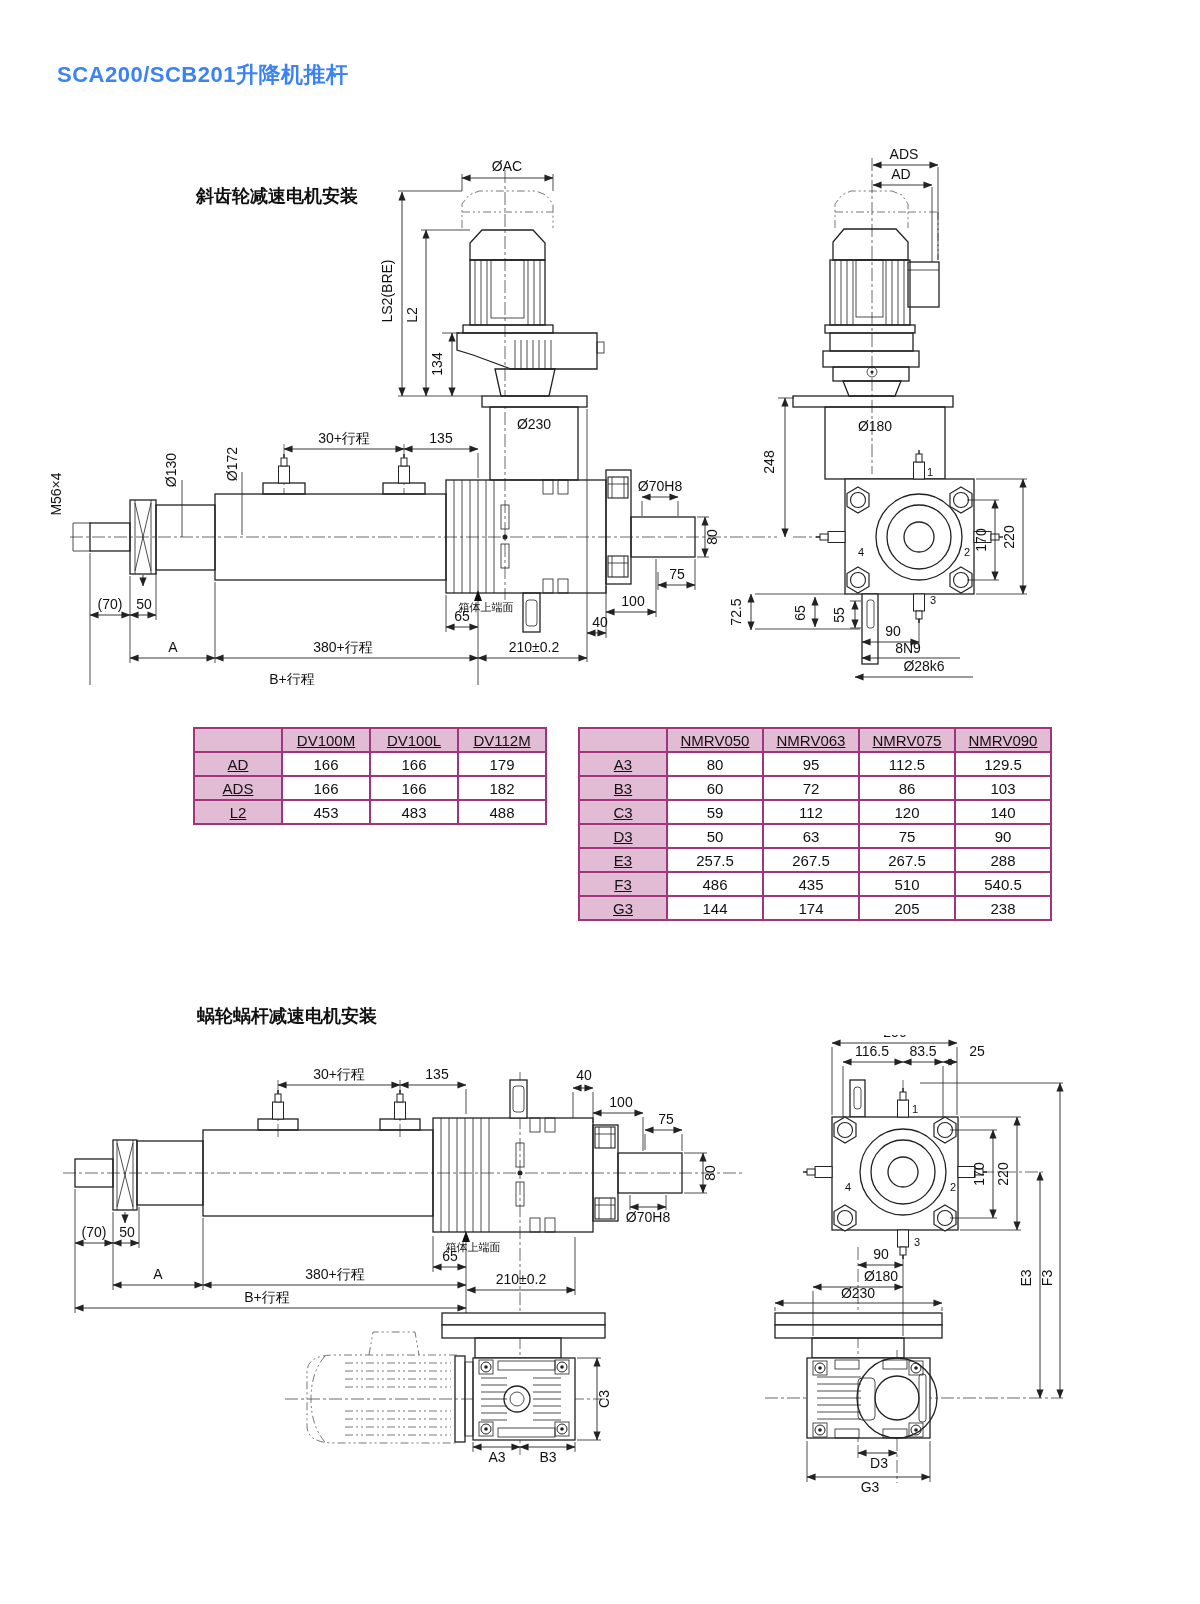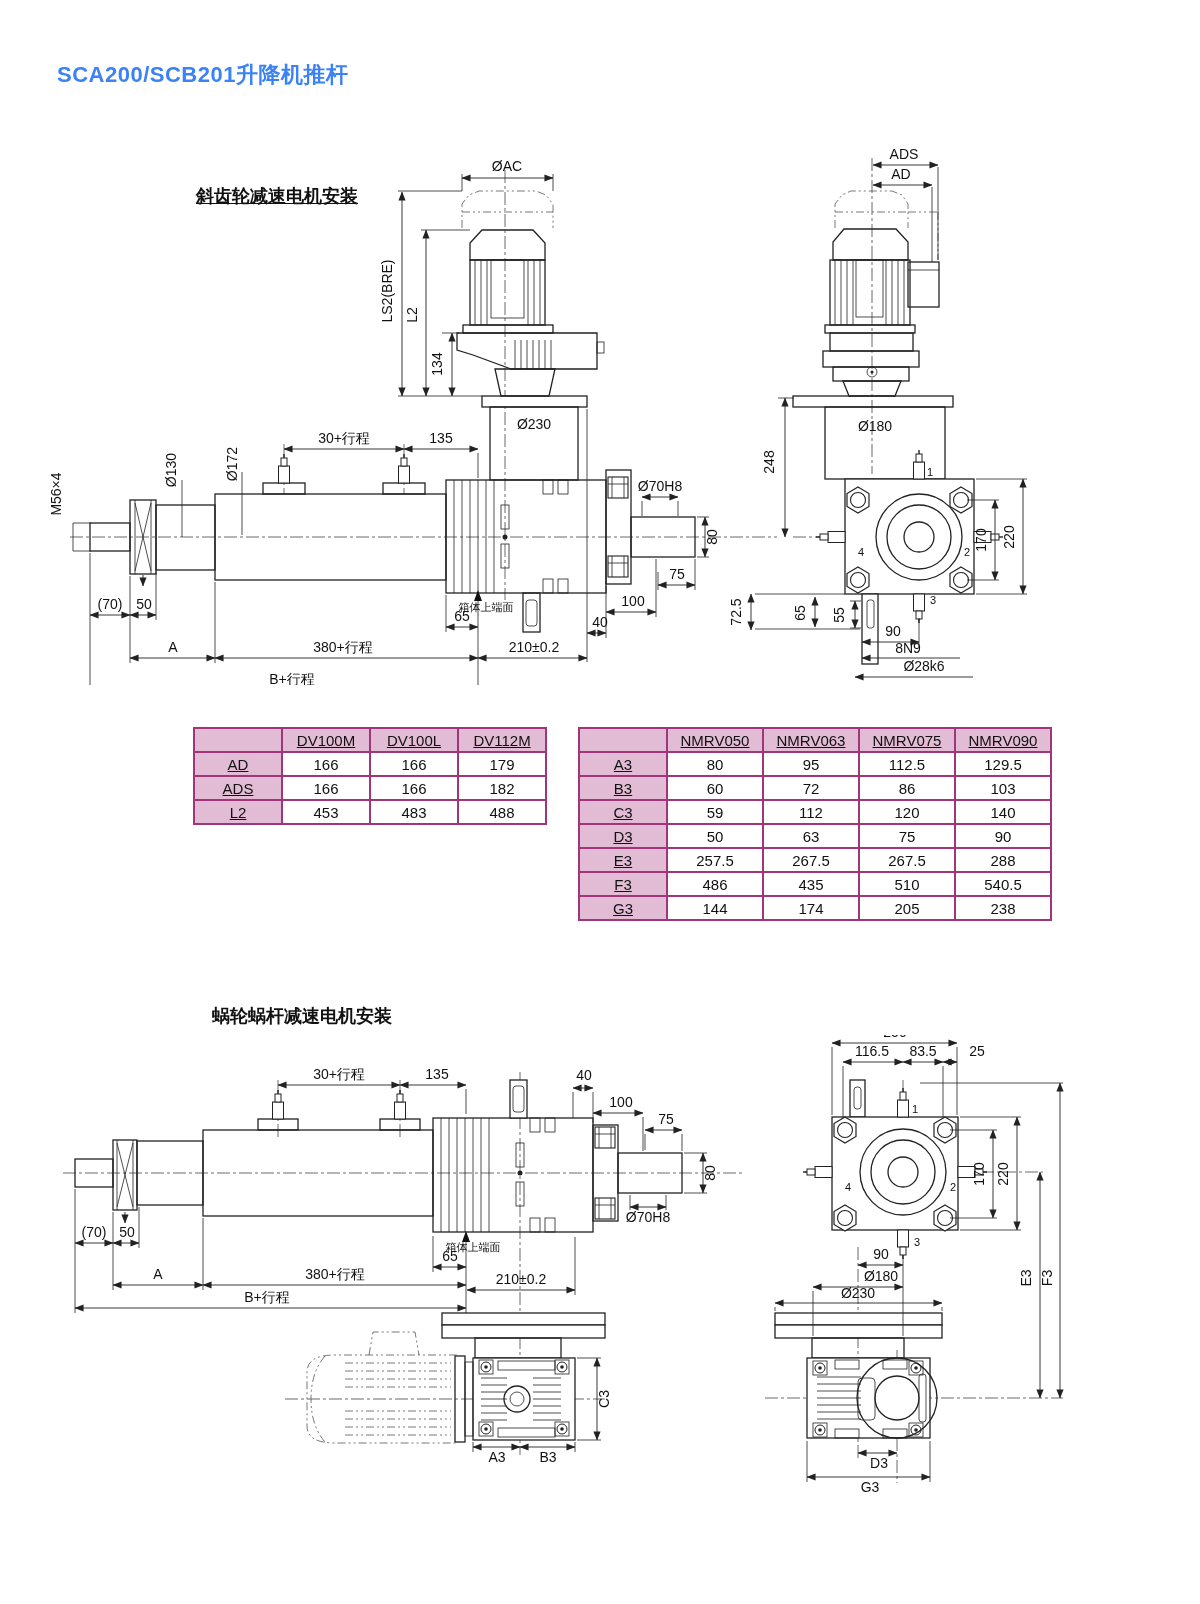--- a/index.html
+++ b/index.html
@@ -5,22 +5,22 @@
   html,body { margin:0; padding:0; }
   body {
     width:1200px; height:1604px; position:relative; background:#ffffff;
     font-family:"Liberation Sans","DejaVu Sans",sans-serif; color:#111;
   }
   .pg-title {
     position:absolute; left:57px; top:60px; font-size:22px; font-weight:700;
     color:#3b82f6; letter-spacing:0.5px;
   }
   .sec-head { position:absolute; font-size:18px; font-weight:700; color:#111; }
-  #head-helical { left:196px; top:184px;text-decoration:underline; }
-  #head-worm    { left:212px; top:1004px; }
+  #head-helical { left:196px; top:184px; }
+  #head-worm    { left:197px; top:1004px; }
   svg.draw { position:absolute; left:0; }
   #svg-helical { top:140px; }
   #svg-worm    { top:1035px; }
   svg .ln  { fill:none; stroke:#222; stroke-width:1.3; }
   svg .lnw { fill:#fff;  stroke:#222; stroke-width:1.3; }
   svg .th  { fill:none; stroke:#222; stroke-width:0.8; }
   svg .cl  { fill:none; stroke:#444; stroke-width:0.8; stroke-dasharray:13 3 3 3; }
   svg .ph  { fill:none; stroke:#555; stroke-width:0.8; stroke-dasharray:8 3 2 3 2 3; }
   svg .dm  { fill:none; stroke:#222; stroke-width:0.9; }
   svg text.dt { font:14px "Liberation Sans","DejaVu Sans",sans-serif; fill:#111; text-anchor:middle; }

